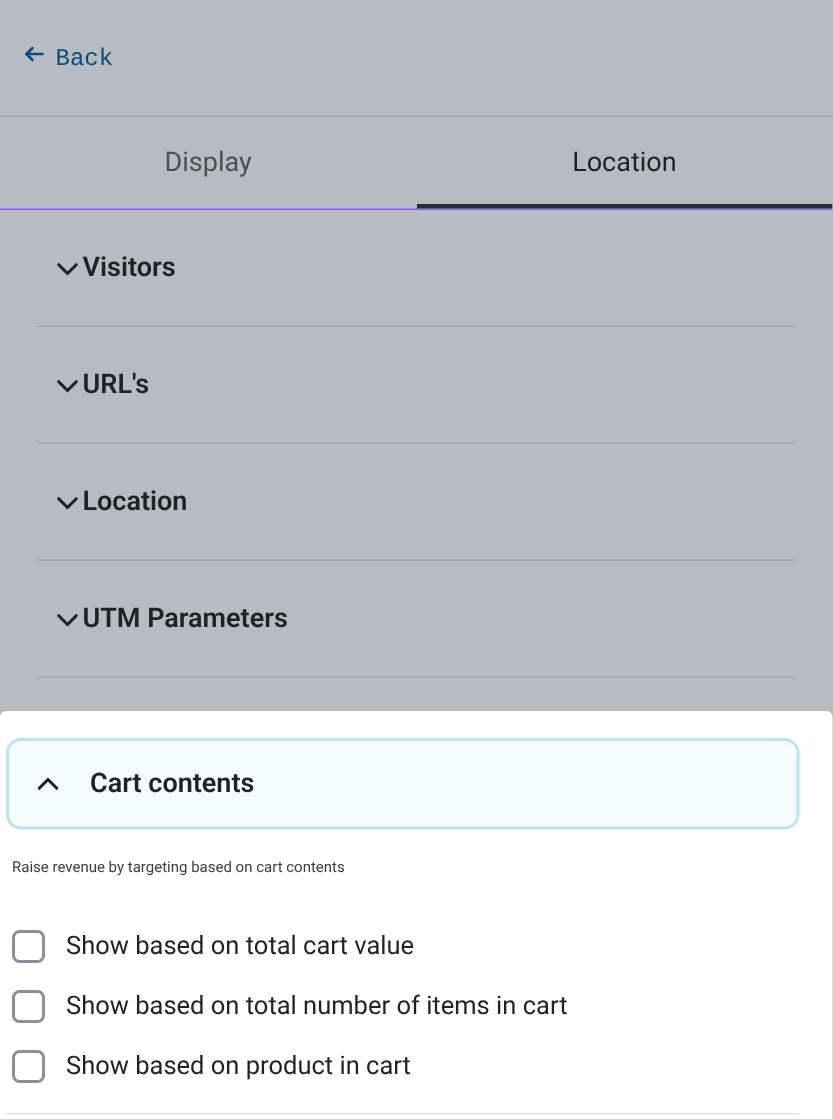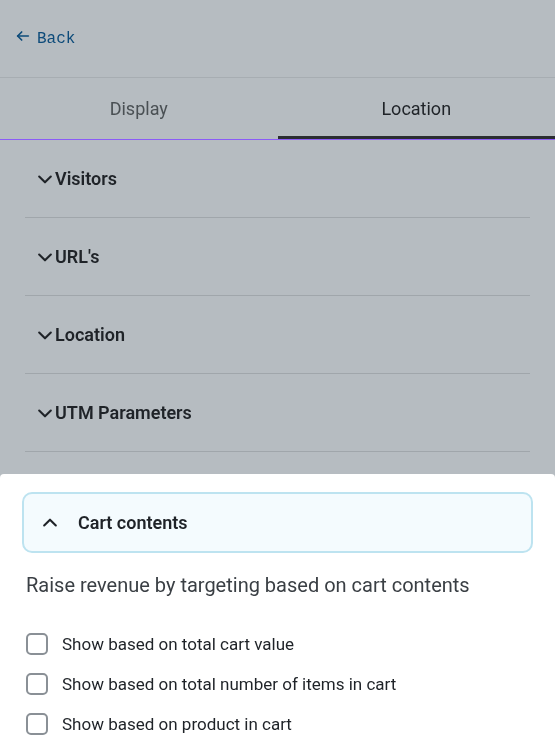--- a/index.html
+++ b/index.html
@@ -80,21 +80,21 @@
       justify-content: center;
     }
     .section-title {
       font-size: 18px;
       font-weight: 600;
       color: #1f2328;
     }
     .expanded-panel {
       background: #ffffff;
       border-radius: 4px 4px 0 0;
-      padding: 18px 22px 0 22px;
+      padding: 18px 22px 0 4px;
       position: absolute;
       left: 0;
       right: 0;
       bottom: 0;
       top: 474px;
     }
     .expanded-header {
       display: flex;
       align-items: center;
       gap: 18px;
@@ -110,21 +110,21 @@
       display: flex;
       align-items: center;
       justify-content: center;
     }
     .expanded-title {
       font-size: 18px;
       font-weight: 600;
       color: #1f2328;
     }
     .description {
-      font-size: 20px;
+      font-size: 10px;
       color: #3a3f44;
       padding: 20px 4px 16px 4px;
     }
     .option-list {
       display: flex;
       flex-direction: column;
       gap: 18px;
       padding: 0 4px 20px 4px;
       border-bottom: 1px solid #e2e5e8;
       margin-top: 20px;

